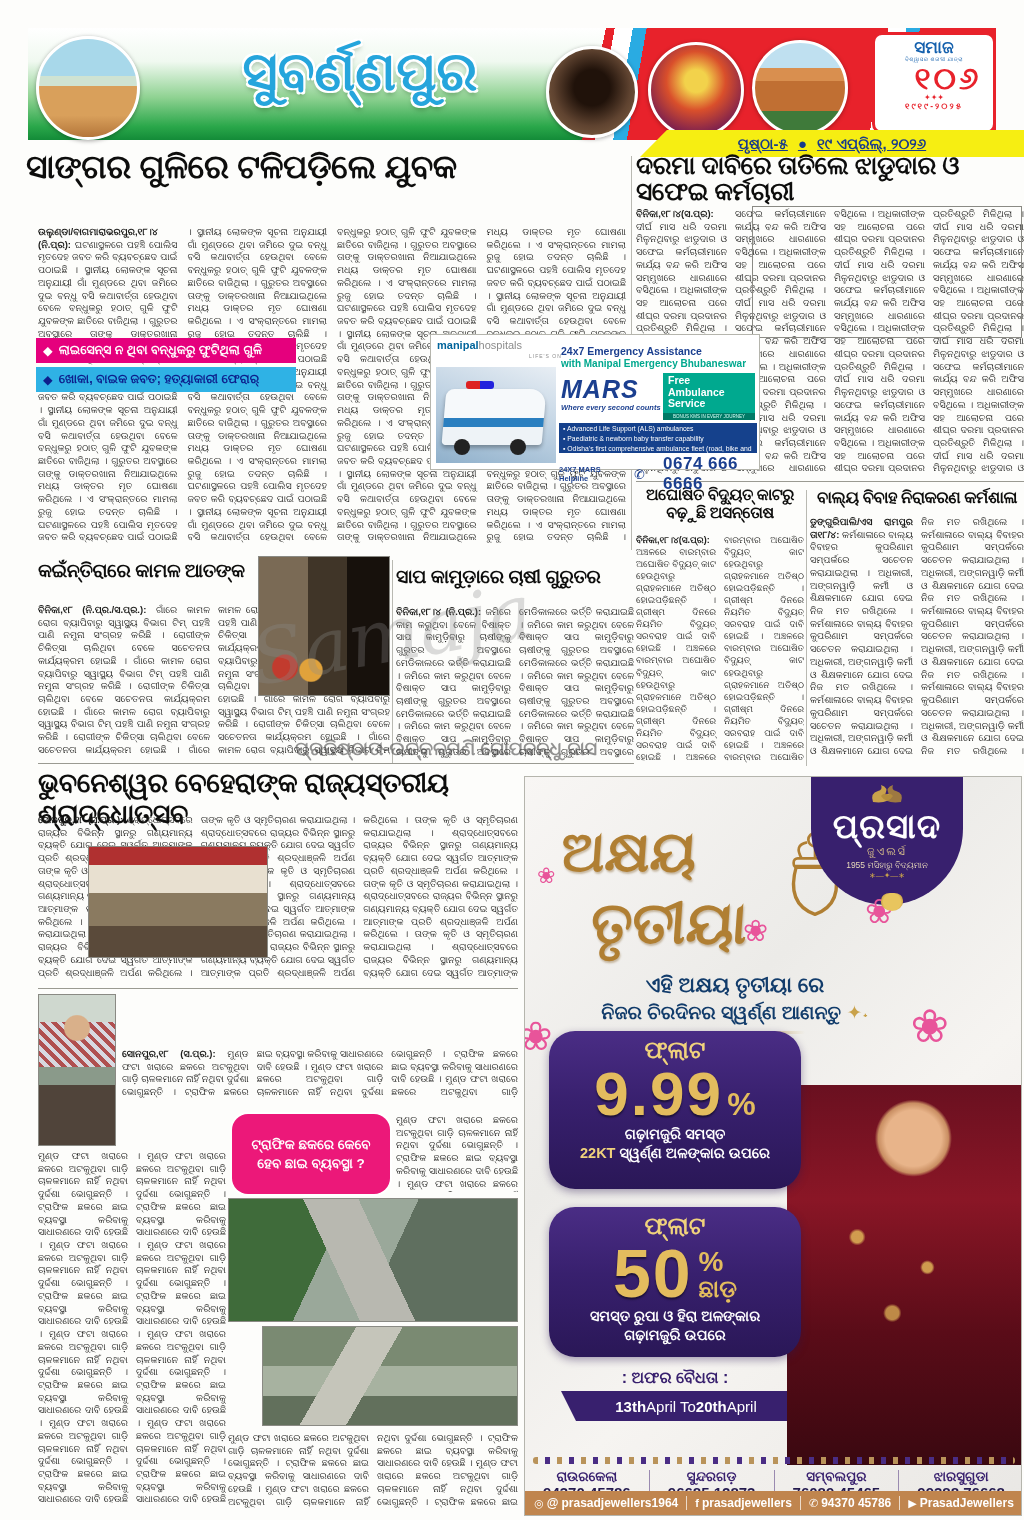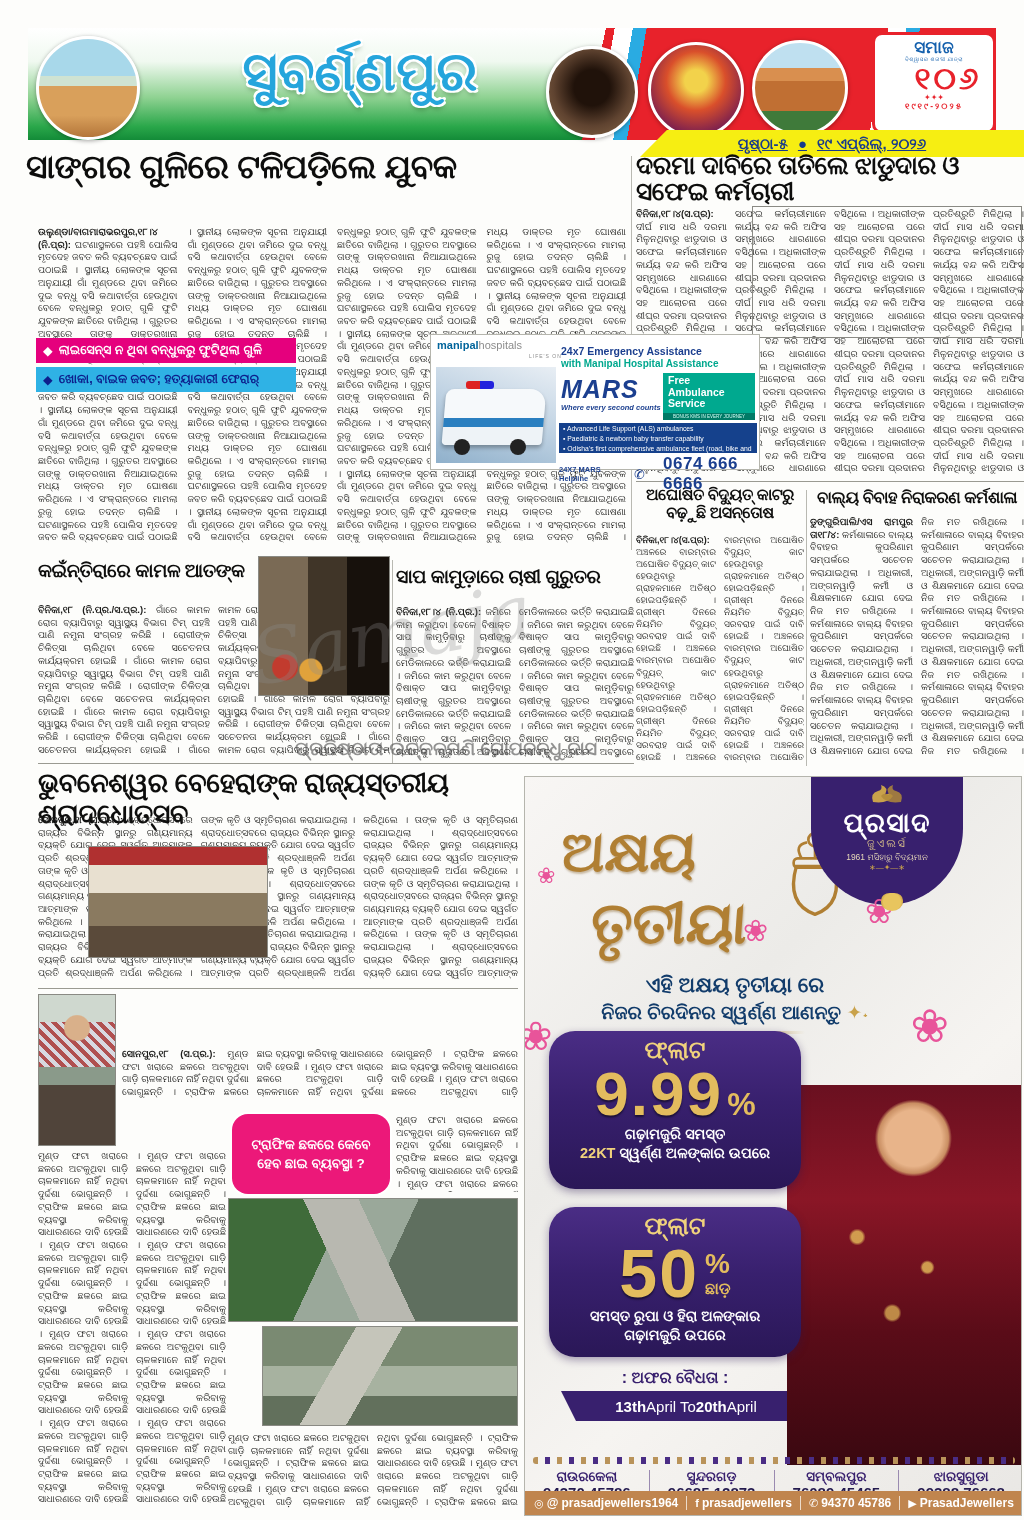--- a/index.html
+++ b/index.html
@@ -136,21 +136,21 @@
   #traffic2{left:262px;top:1326px;width:256px;height:100px;background:
      linear-gradient(120deg,transparent 0 30%,#c5c5ba 30% 45%,transparent 45%),
      linear-gradient(180deg,#7a8a72 0 40%,#a7b2a0 40% 70%,#62705c 70% 100%);}
   #driver-bodyC{left:228px;top:1432px;width:290px;height:80px;column-count:2;column-gap:8px;}
 
   
   #prasad{left:524px;top:776px;width:498px;height:740px;z-index:10;border:1px solid #b5b5ad;
      background:linear-gradient(135deg,#f8f6f4 0%,#ecebe8 35%,#f6f4f1 60%,#e9e7e4 100%);overflow:hidden;}
   #pj-shield{position:absolute;right:58px;top:0;width:152px;height:128px;background:#38206e;
      border-radius:0 0 76px 76px;text-align:center;color:#fff;padding-top:6px;z-index:3;}
-  #pj-brand{font-size:27px;font-weight:bold;letter-spacing:1px;line-height:1.05;}
+  #pj-brand{font-size:34px;font-weight:bold;letter-spacing:1px;line-height:1.05;}
   #pj-sub{font-size:11px;color:#d9c08a;letter-spacing:2px;}
   #pj-since{font-size:8.5px;color:#e6d7b8;margin-top:2px;}
   #pj-orn{font-size:8px;color:#c9a24b;}
   #pj-kalash-lotus{position:absolute;right:100px;top:114px;width:56px;height:46px;z-index:4;}
   .lotus{color:#e8549a;}
   #occ1{position:absolute;left:36px;top:42px;font-size:56px;font-weight:bold;color:#b07f33;transform:skewX(-4deg);
      text-shadow:1px 2px 2px rgba(120,80,20,.35);}
   #occ2{position:absolute;left:66px;top:112px;font-size:58px;font-weight:bold;color:#b07f33;transform:skewX(-4deg);
      text-shadow:1px 2px 2px rgba(120,80,20,.35);}
   #occ-lotus1{position:absolute;left:12px;top:86px;font-size:22px;}
@@ -162,21 +162,21 @@
      background:linear-gradient(90deg,transparent,#c9a24b,transparent);}
   .offer{position:absolute;left:24px;width:252px;border-radius:26px;text-align:center;color:#fff;
      background:linear-gradient(180deg,#4a2d85 0%,#38206e 45%,#2a1757 100%);
      box-shadow:0 3px 8px rgba(40,20,80,.4);padding-top:6px;z-index:2;}
   #offer1{top:254px;height:158px;}
   #offer2{top:430px;height:150px;}
   .flat{font-size:24px;font-weight:bold;color:#f0d27c;line-height:1.1;}
   .bignum{font-size:62px;font-weight:bold;color:#e3bc5e;line-height:1.0;letter-spacing:2px;
      text-shadow:0 2px 2px rgba(0,0,0,.5);}
   .pct{font-size:32px;font-weight:bold;color:#e3bc5e;}
-  .off-word{font-size:16px;font-weight:bold;color:#e3bc5e;line-height:.9;}
+  .off-word{font-size:24px;font-weight:bold;color:#e3bc5e;line-height:.9;}
   .offer .wl{font-size:14.5px;font-weight:bold;color:#fff;line-height:1.3;}
   .offer .kt{color:#f0d27c;}
   #validity-label{position:absolute;left:24px;top:592px;width:252px;text-align:center;
      font-size:16px;font-weight:bold;color:#38206e;}
   #validity-band{position:absolute;left:36px;top:614px;width:250px;height:30px;background:#38206e;color:#fff;
      display:flex;align-items:center;justify-content:center;font-size:15px;
      clip-path:polygon(0 0,100% 0,94% 100%,6% 100%);}
   #validity-band b{font-weight:bold;}
   #model{position:absolute;right:0;top:308px;width:234px;height:380px;border-radius:4px 0 0 0;background:
      radial-gradient(circle at 54% 14%,#e8b48a 0 8%,#c98e62 10%,transparent 11%),
@@ -252,21 +252,21 @@
   <div class="abs" id="manipal">
     <div class="abs" id="mh-brand"><span style="color:#00649b;font-weight:bold;">manipal</span><span>hospitals</span></div>
     <div class="abs" id="mh-lifeon">LIFE'S ON</div>
     <div class="abs" id="amb">
       <div class="van"></div>
       <div class="lightbar"></div>
       <div class="wheel" style="left:18px;"></div>
       <div class="wheel" style="left:74px;"></div>
     </div>
     <div class="abs" id="mh-h1">24x7 Emergency Assistance</div>
-    <div class="abs" id="mh-h2"><span>with </span><span>Manipal Hospital Assistance</span></div>
+    <div class="abs" id="mh-h2"><span>with </span><span>Manipal Emergency Bhubaneswar</span></div>
     <div class="abs" id="mars-logo">MARS</div>
     <div class="abs" id="mars-tag">Where every second counts</div>
     <div class="abs" id="free-box">
       <div>Free</div>
       <div>Ambulance</div>
       <div>Service</div>
     </div>
     <div class="abs" id="free-strip">BONUS KMS IN EVERY JOURNEY</div>
     <div class="abs" id="mh-band">
       <div class="bp"><span>▪</span> <span>Advanced Life Support (ALS) ambulances</span></div>
@@ -344,21 +344,21 @@
   </div>
 
   <div class="abs" id="prasad">
     <div id="pj-shield">
       <svg width="40" height="22" viewBox="0 0 40 22">
           <path d="M6 19 Q3 10 11 8 Q16 7 14 2 Q22 4 18 12 Q23 9 26 13 Q21 21 6 19Z" fill="#c9a24b"></path>
           <path d="M34 19 Q37 10 29 8 Q24 7 26 2 Q18 4 22 12 Q17 9 14 13 Q19 21 34 19Z" fill="#b08a3a" opacity=".85"></path>
         </svg>
       <div id="pj-brand">ପ୍ରସାଦ</div>
       <div id="pj-sub">ଜୁଏଲର୍ସ</div>
-      <div id="pj-since">1961 ମସିହାରୁ ବିଦ୍ୟମାନ</div>
+      <div id="pj-since">1955 ମସିହାରୁ ବିଦ୍ୟମାନ</div>
       <div id="pj-orn">∗—✦—∗</div>
     </div>
     <div id="pj-kalash-lotus">
       <span class="lotus" style="font-size:34px;">❀</span>
       <span style="position:absolute;left:16px;top:2px;width:22px;height:18px;background:radial-gradient(circle,#e8c55e 0 60%,#b07f33 100%);border-radius:40% 40% 50% 50%;"></span>
     </div>
     <div id="occ1">ଅକ୍ଷୟ</div>
     <div id="occ2">ତୃତୀୟା</div>
     <span class="lotus" id="occ-lotus1">❀</span>
     <span class="lotus" id="occ-lotus2">❀</span>

